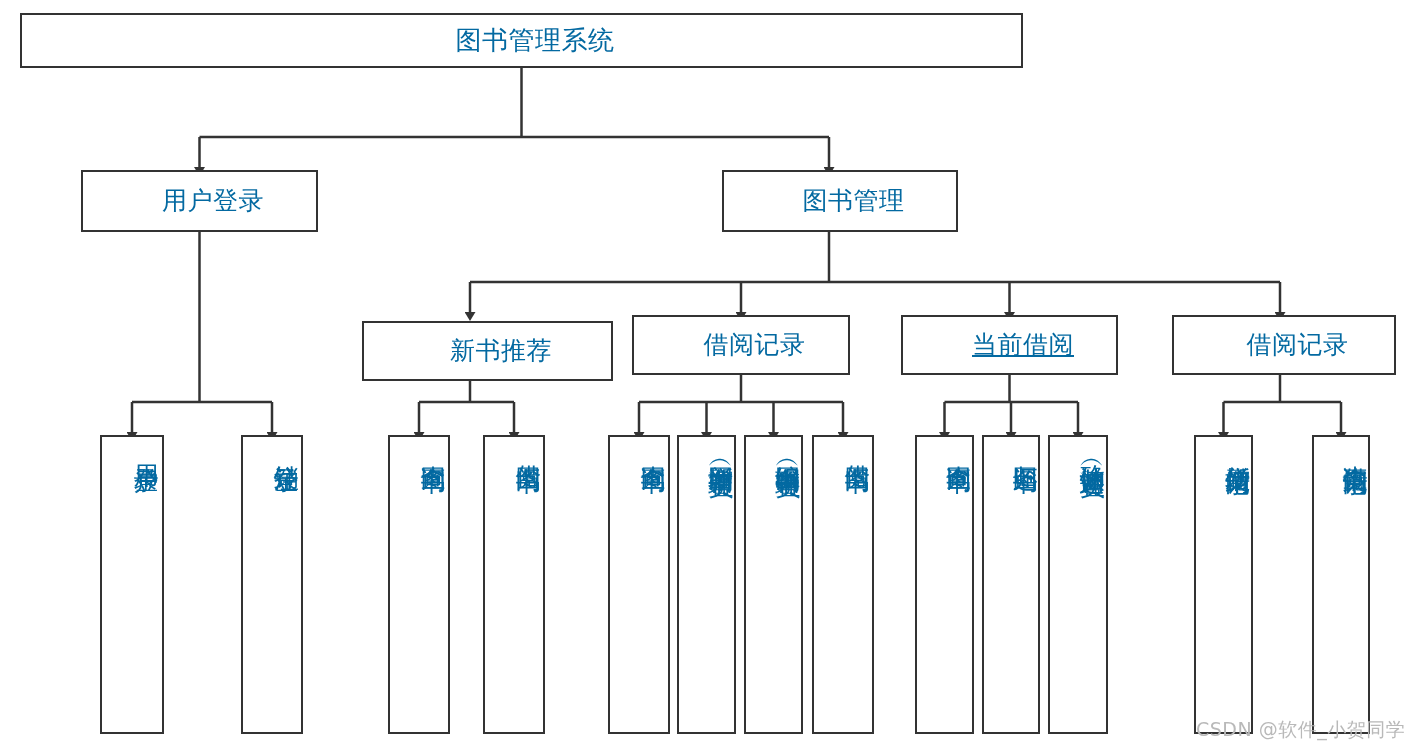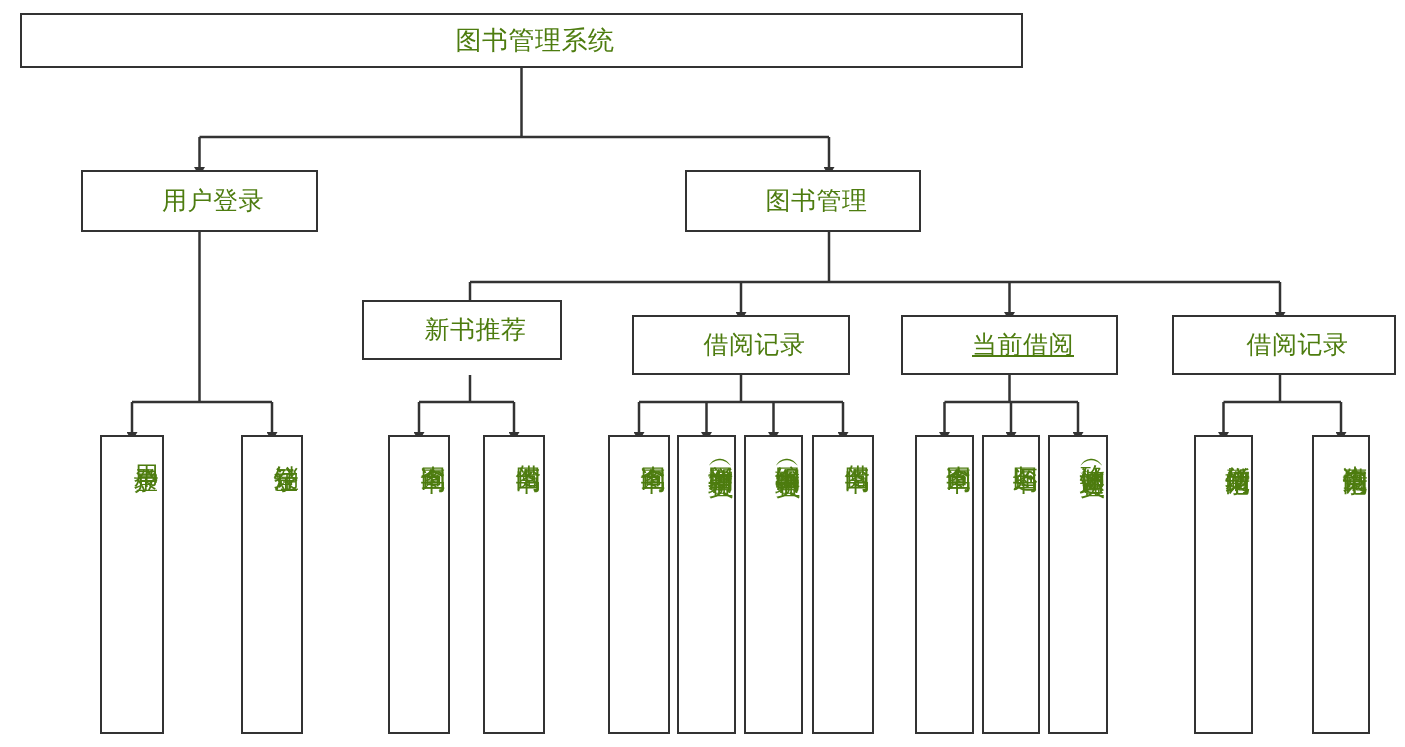--- a/index.html
+++ b/index.html
@@ -26,21 +26,21 @@
     pointer-events: none;
   }
   .node {
     position: absolute;
     box-sizing: border-box;
     background: #ffffff;
     border: 2.5px solid #333333;
     display: flex;
     align-items: center;
     justify-content: center;
-    color: #4d7c0f;
+    color: #0369a1;
     padding-left: 27px;
   }
   .node .label {
     text-align: center;
     line-height: 1.12;
     letter-spacing: 0.5px;
   }
   
   .node.horiz .label {
     font-size: 25px;
@@ -117,24 +117,24 @@
         <line x1="1341" y1="402" x2="1341" y2="433" stroke="#333333" stroke-width="2.5" marker-end="url(#arrow)"></line>
       </g>
   </svg>
   <div id="node-layer">
       <div class="node horiz root" style="left: 20px; top: 13px; width: 1003px; height: 55px;">
         <div class="label">图书管理系统</div>
       </div>
       <div class="node horiz" style="left: 81px; top: 170px; width: 237px; height: 62px;">
         <div class="label">用户登录</div>
       </div>
-      <div class="node horiz" style="left: 685px; top: 170px; width: 236px; height: 62px;">
+      <div class="node horiz" style="left: 722px; top: 170px; width: 236px; height: 62px;">
         <div class="label">图书管理</div>
       </div>
-      <div class="node horiz" style="left: 362px; top: 300px; width: 200px; height: 60px;">
+      <div class="node horiz" style="left: 362px; top: 321px; width: 251px; height: 60px;">
         <div class="label">新书推荐</div>
       </div>
       <div class="node horiz" style="left: 632px; top: 315px; width: 218px; height: 60px;">
         <div class="label">借阅记录</div>
       </div>
       <div class="node horiz" style="left: 901px; top: 315px; width: 217px; height: 60px; text-decoration: underline;">
         <div class="label">当前借阅</div>
       </div>
       <div class="node horiz" style="left: 1172px; top: 315px; width: 224px; height: 60px;">
         <div class="label">借阅记录</div>
@@ -172,13 +172,14 @@
       <div class="node vert" style="left: 1048px; top: 435px; width: 60px; height: 299px;">
         <div class="label">确认归还（管理员）</div>
       </div>
       <div class="node vert" style="left: 1194px; top: 435px; width: 59px; height: 299px;">
         <div class="label">新增借阅记录</div>
       </div>
       <div class="node vert" style="left: 1312px; top: 435px; width: 58px; height: 299px;">
         <div class="label">查询借阅记录</div>
       </div>
     </div>
+  <div class="watermark" style="left: 1196px; top: 717px; color: rgb(185, 185, 185);">CSDN @软件_小贺同学</div>
 </div>
 
 </body></html>

